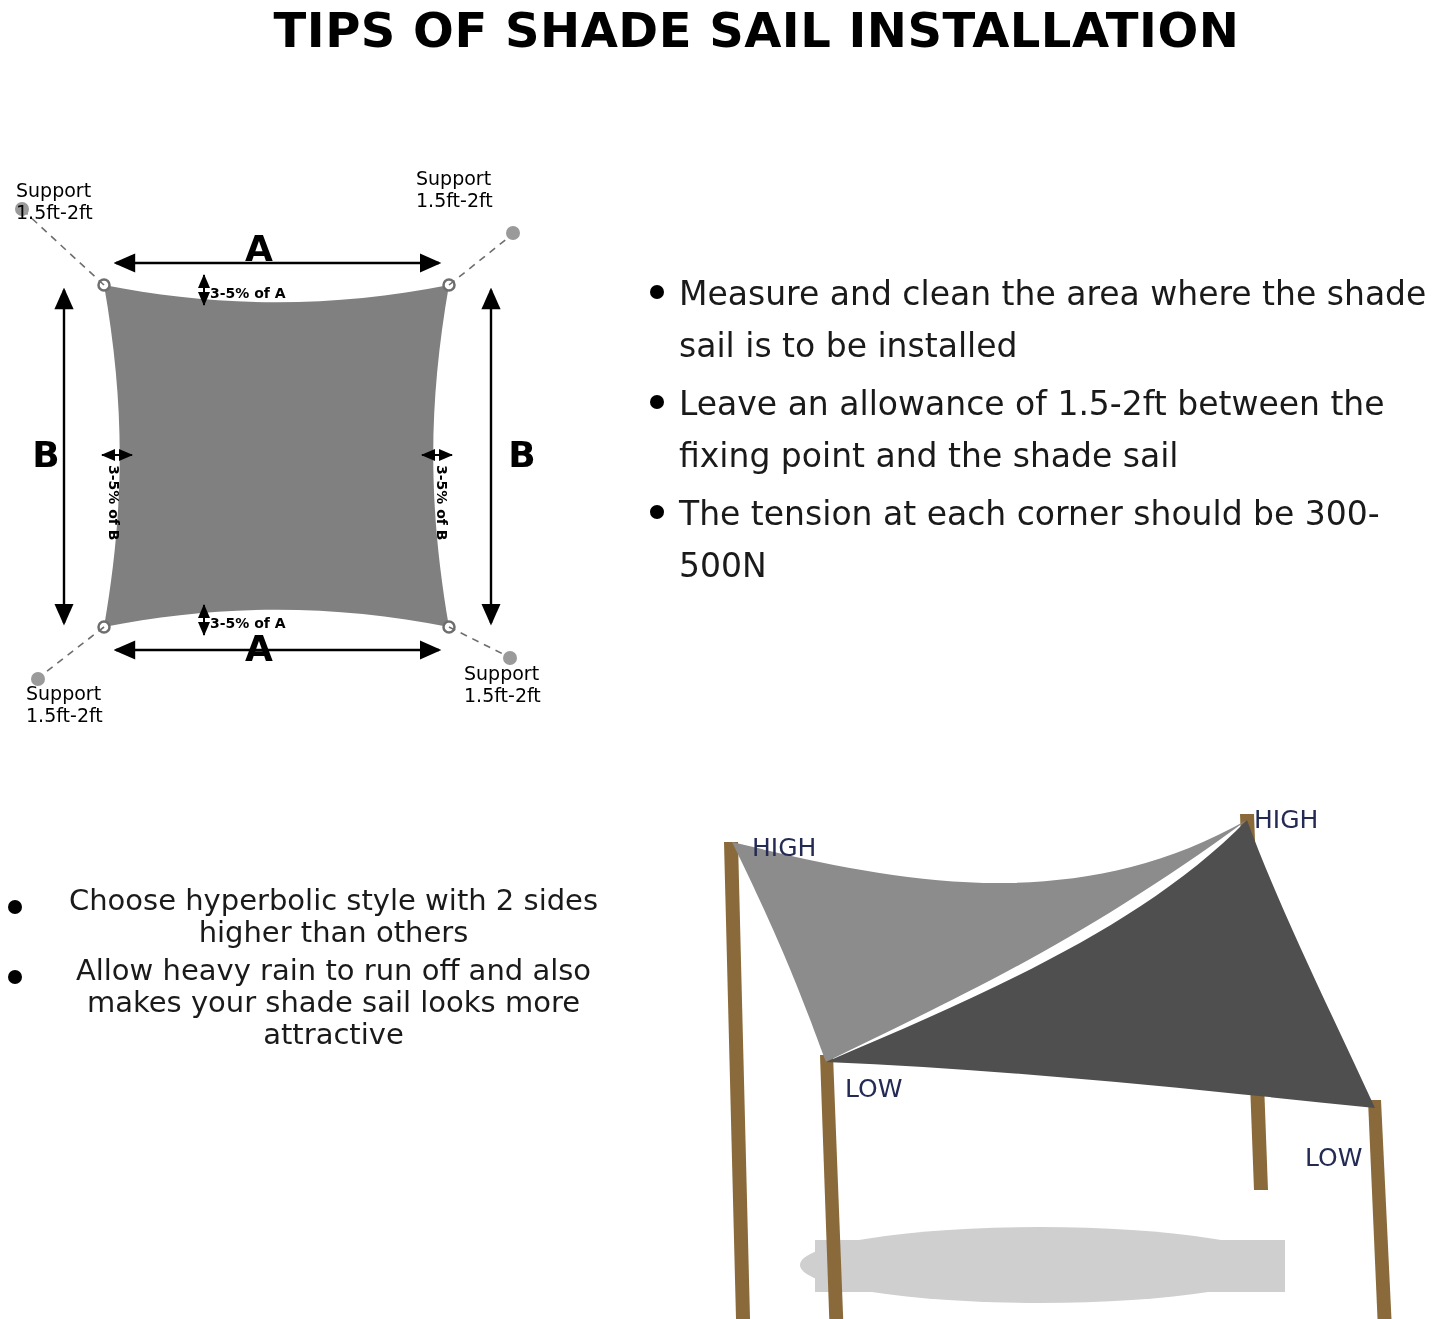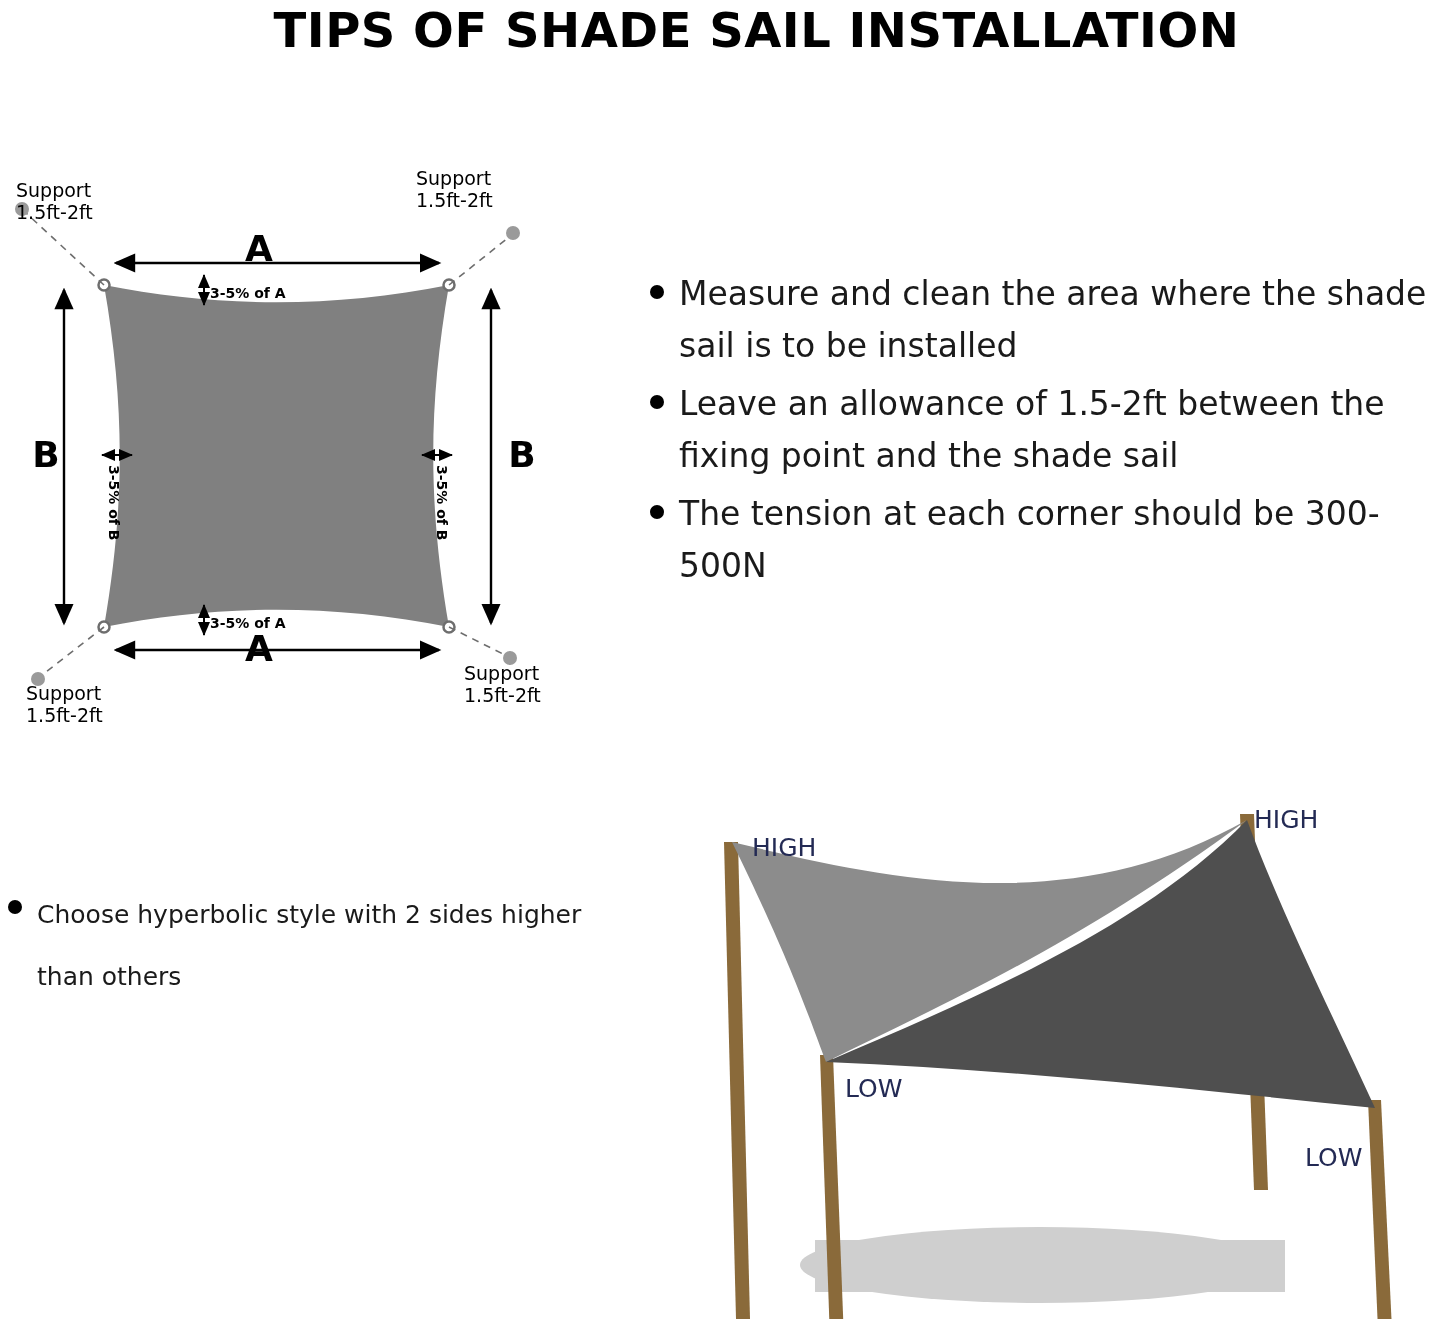--- a/index.html
+++ b/index.html
@@ -69,21 +69,21 @@
   #list-right {
     left: 650px;
     top: 268px;
     width: 800px;
   }
   #list-left {
     left: 0px;
     top: 884px;
     width: 630px;
   }
-  #list-left .bullet-text { font-size: 25px; line-height: 62px; }
+  #list-left .bullet-text { font-size: 29px; line-height: 32px; text-align: center; }
   #list-left .bullet-dot { margin-top: 16px; margin-left: 8px; }
 
   
   .bottom-diagram {
     position: absolute;
     left: 640px;
     top: 770px;
     width: 805px;
     height: 549px;
   }
@@ -208,20 +208,24 @@
     <span class="bullet-dot"></span>
     <span class="bullet-text">The tension at each corner should be 300-500N</span>
   </div>
 </div>
 
 <div class="bullet-list" id="list-left">
   <div class="bullet-row">
     <span class="bullet-dot"></span>
     <span class="bullet-text">Choose hyperbolic style with 2 sides higher than others</span>
   </div>
+  <div class="bullet-row">
+    <span class="bullet-dot"></span>
+    <span class="bullet-text">Allow heavy rain to run off and also makes your shade sail looks more attractive</span>
+  </div>
 </div>
 
 <div class="bottom-diagram">
   <svg width="805" height="549" viewBox="0 0 805 549" xmlns="http://www.w3.org/2000/svg">
 
     <ellipse cx="400" cy="495" rx="240" ry="38" fill="#cfcfcf"></ellipse>
     <rect x="175" y="470" width="470" height="52" fill="#cfcfcf"></rect>
 
     <polygon points="84,72 98,72 110,549 96,549" fill="#8a6a3a"></polygon>
     <polygon points="600,44 614,44 628,420 614,420" fill="#8a6a3a"></polygon>

